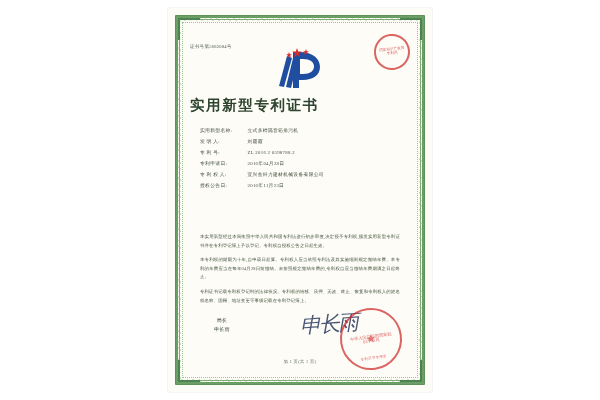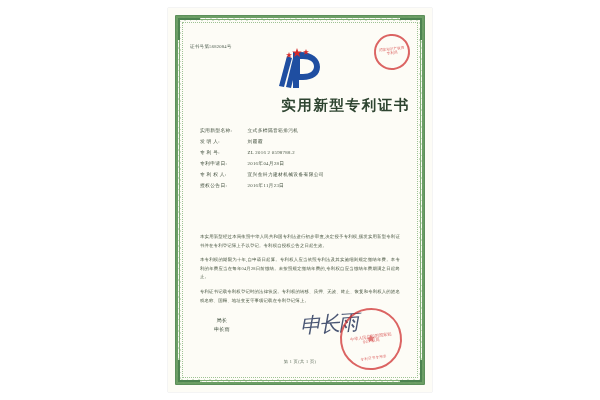--- a/index.html
+++ b/index.html
@@ -110,21 +110,21 @@
     width: 54px;
     height: 46px;
   }
   .emblem svg { display: block; }
 
   .title {
     position: absolute;
     left: 0;
     right: 0;
     top: 68px;
-    text-align: right;
+    text-align: left;
     font-size: 14.5px;
     font-weight: bold;
     letter-spacing: 1.6px;
     color: #2e4430;
     font-family: "DejaVu Serif", serif;
   }
 
   .fields {
     position: absolute;
     left: 10px;

